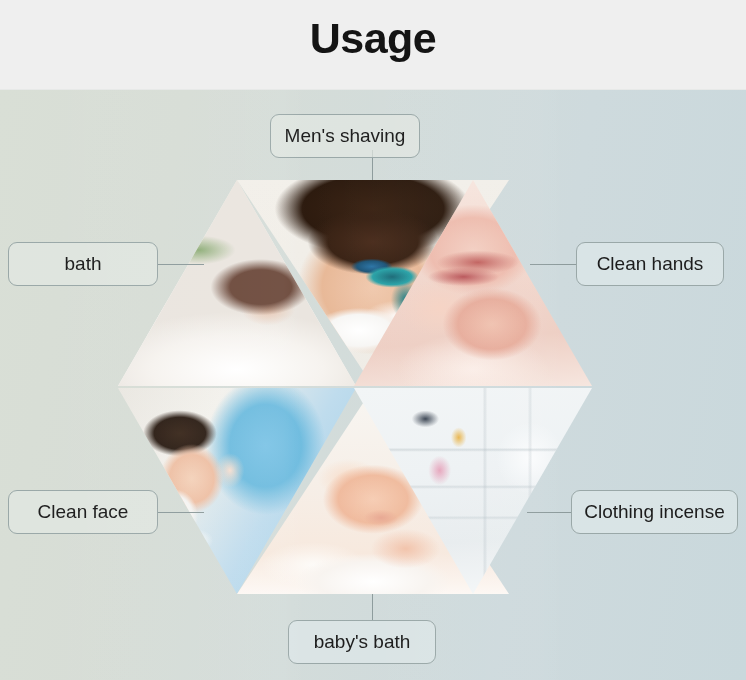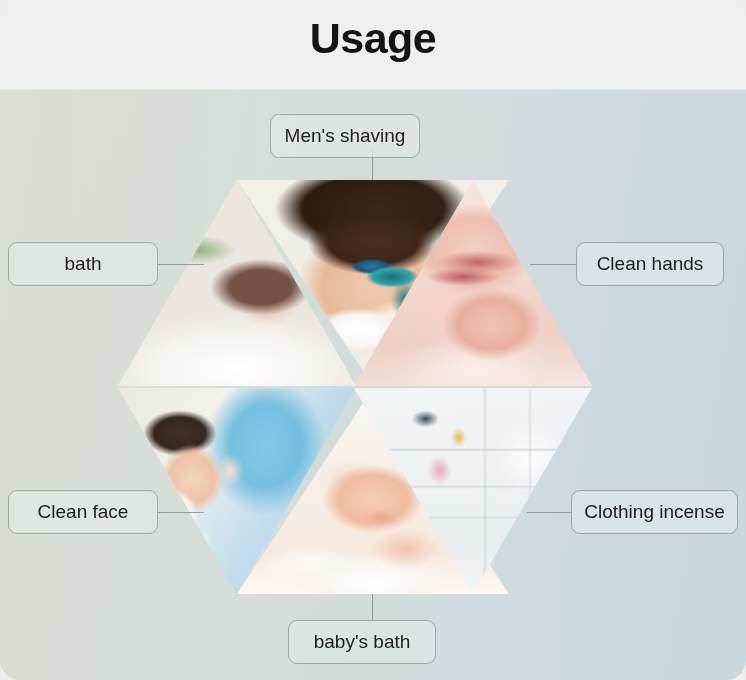--- a/index.html
+++ b/index.html
@@ -11,21 +11,20 @@
     height: 680px;
     overflow: hidden;
     font-family: "Liberation Sans", sans-serif;
     background: #eeeeee;
   }
   #page {
     position: relative;
     width: 746px;
     height: 680px;
     overflow: hidden;
-    border-radius: 20px;
   }
 
   
   #header {
     position: absolute;
     left: 0; top: 0;
     width: 746px;
     height: 90px;
     background: #efefef;
     border-bottom: 1px solid #e7e9e8;

